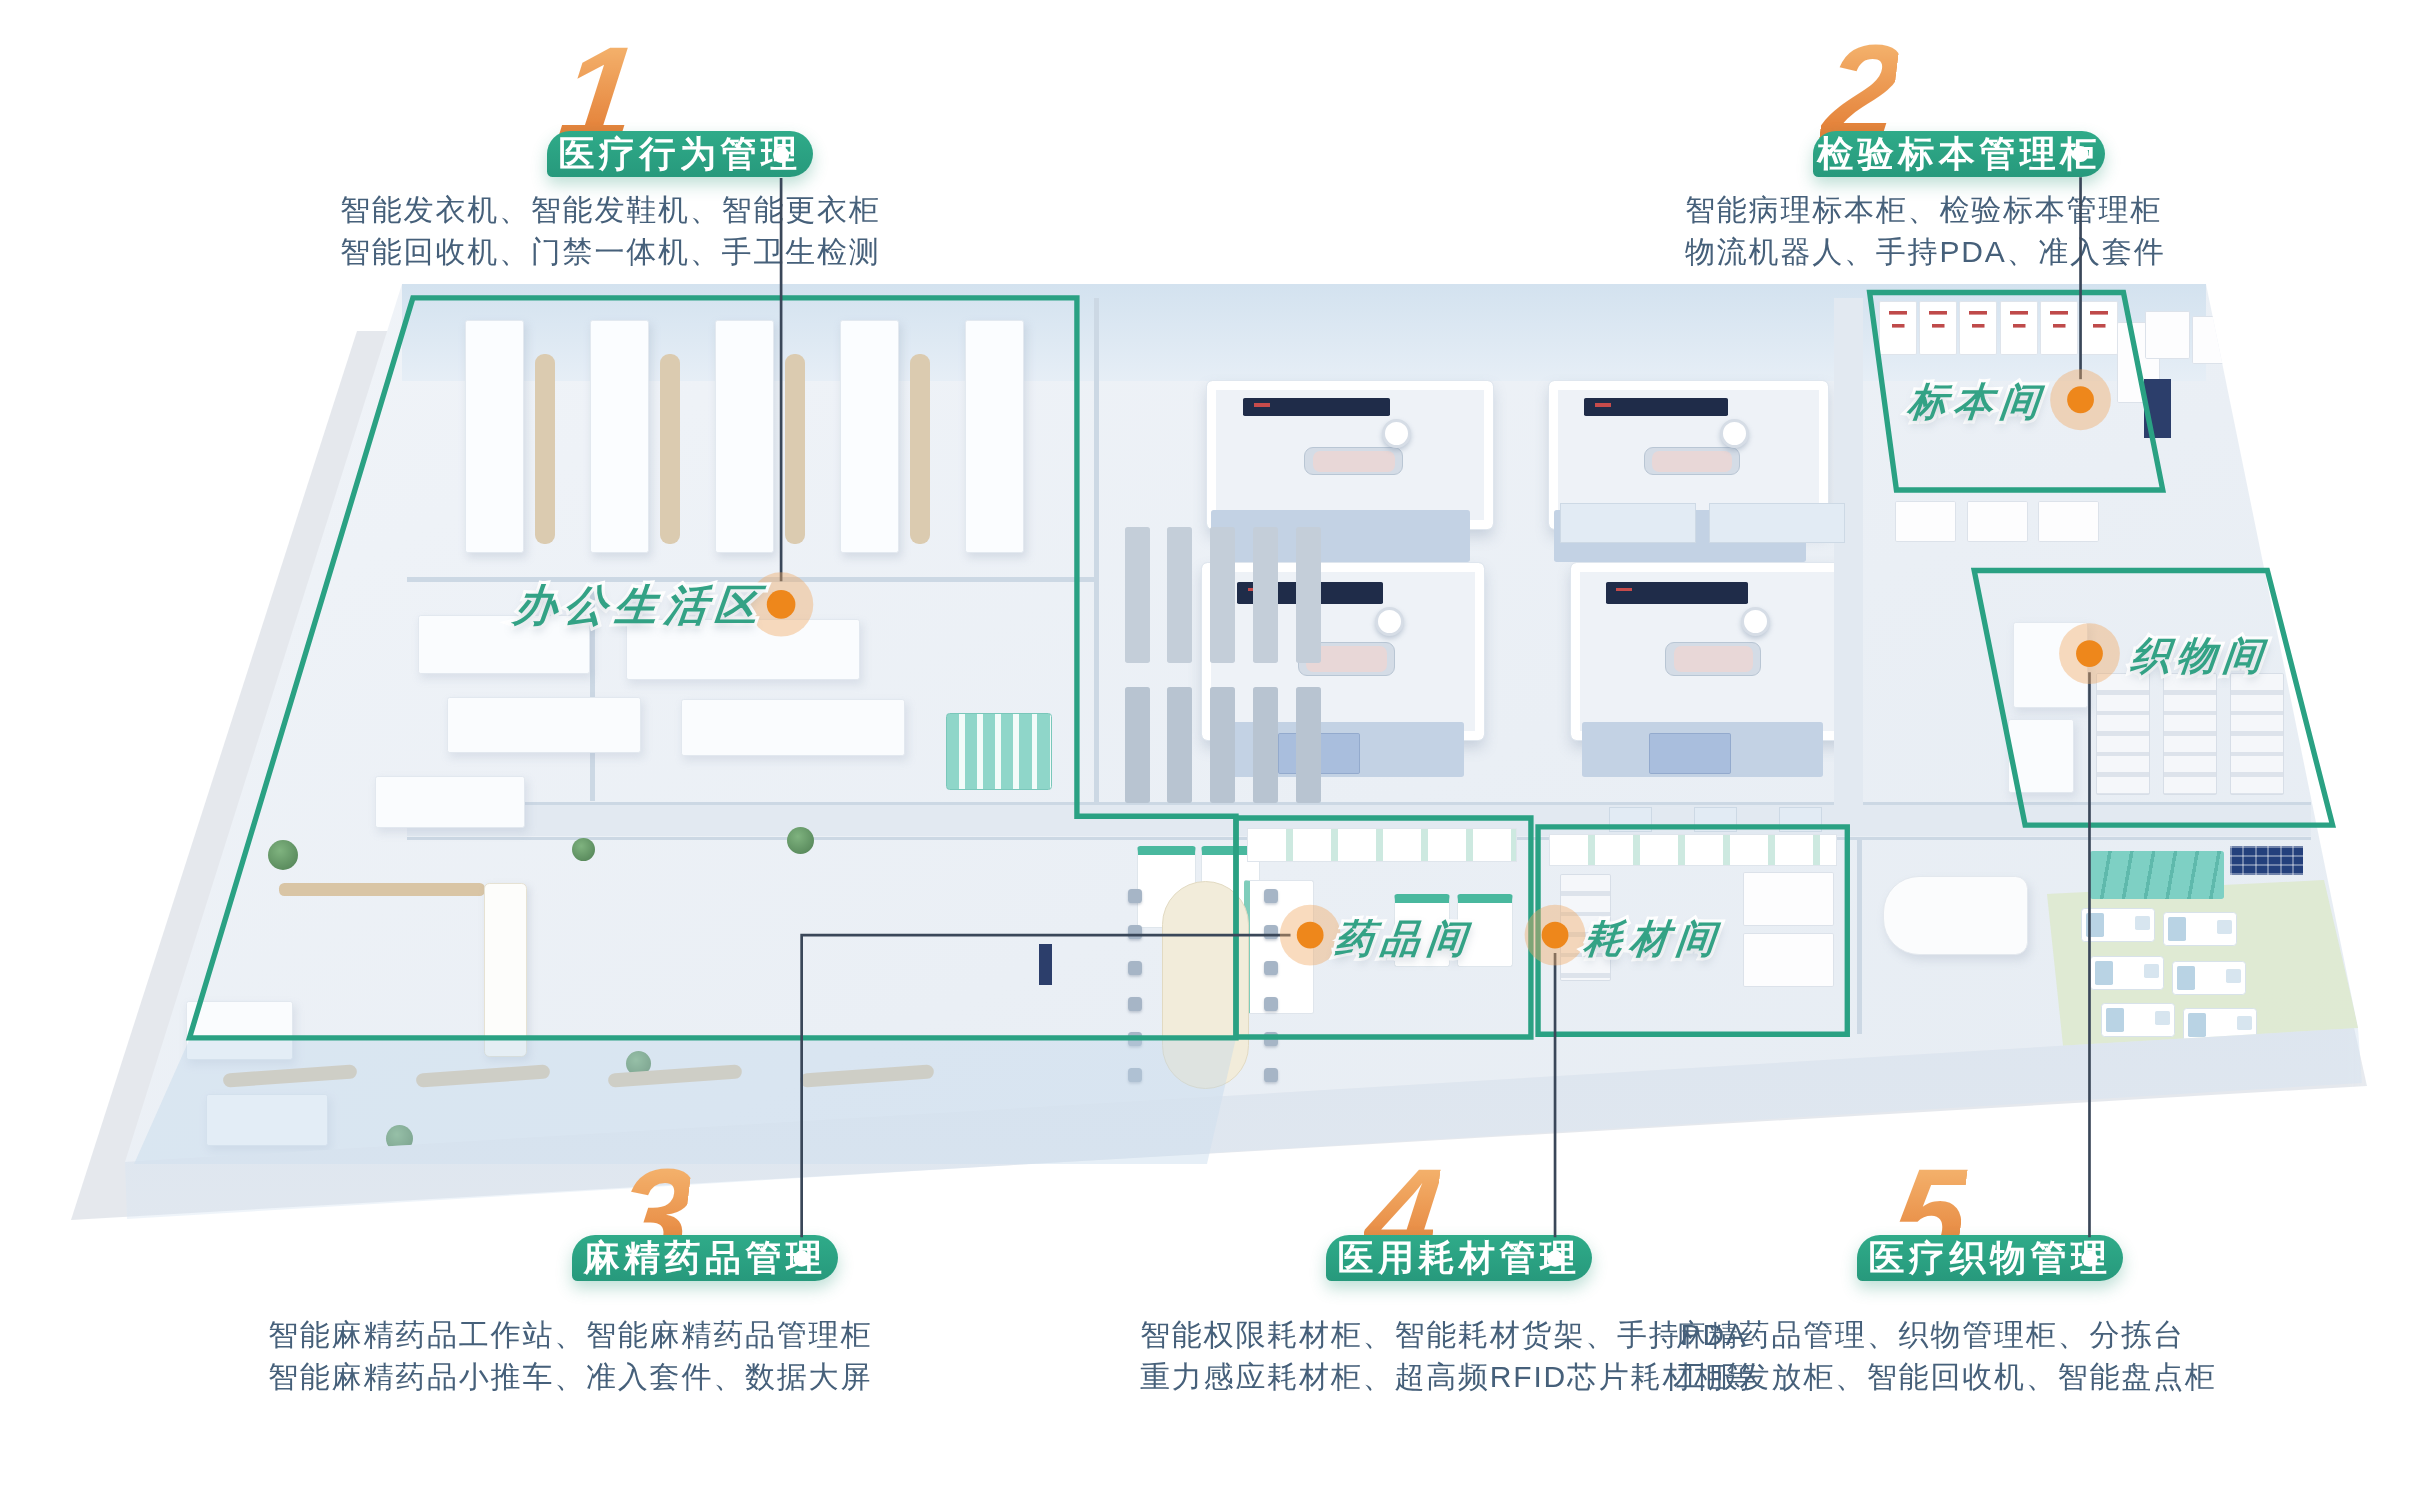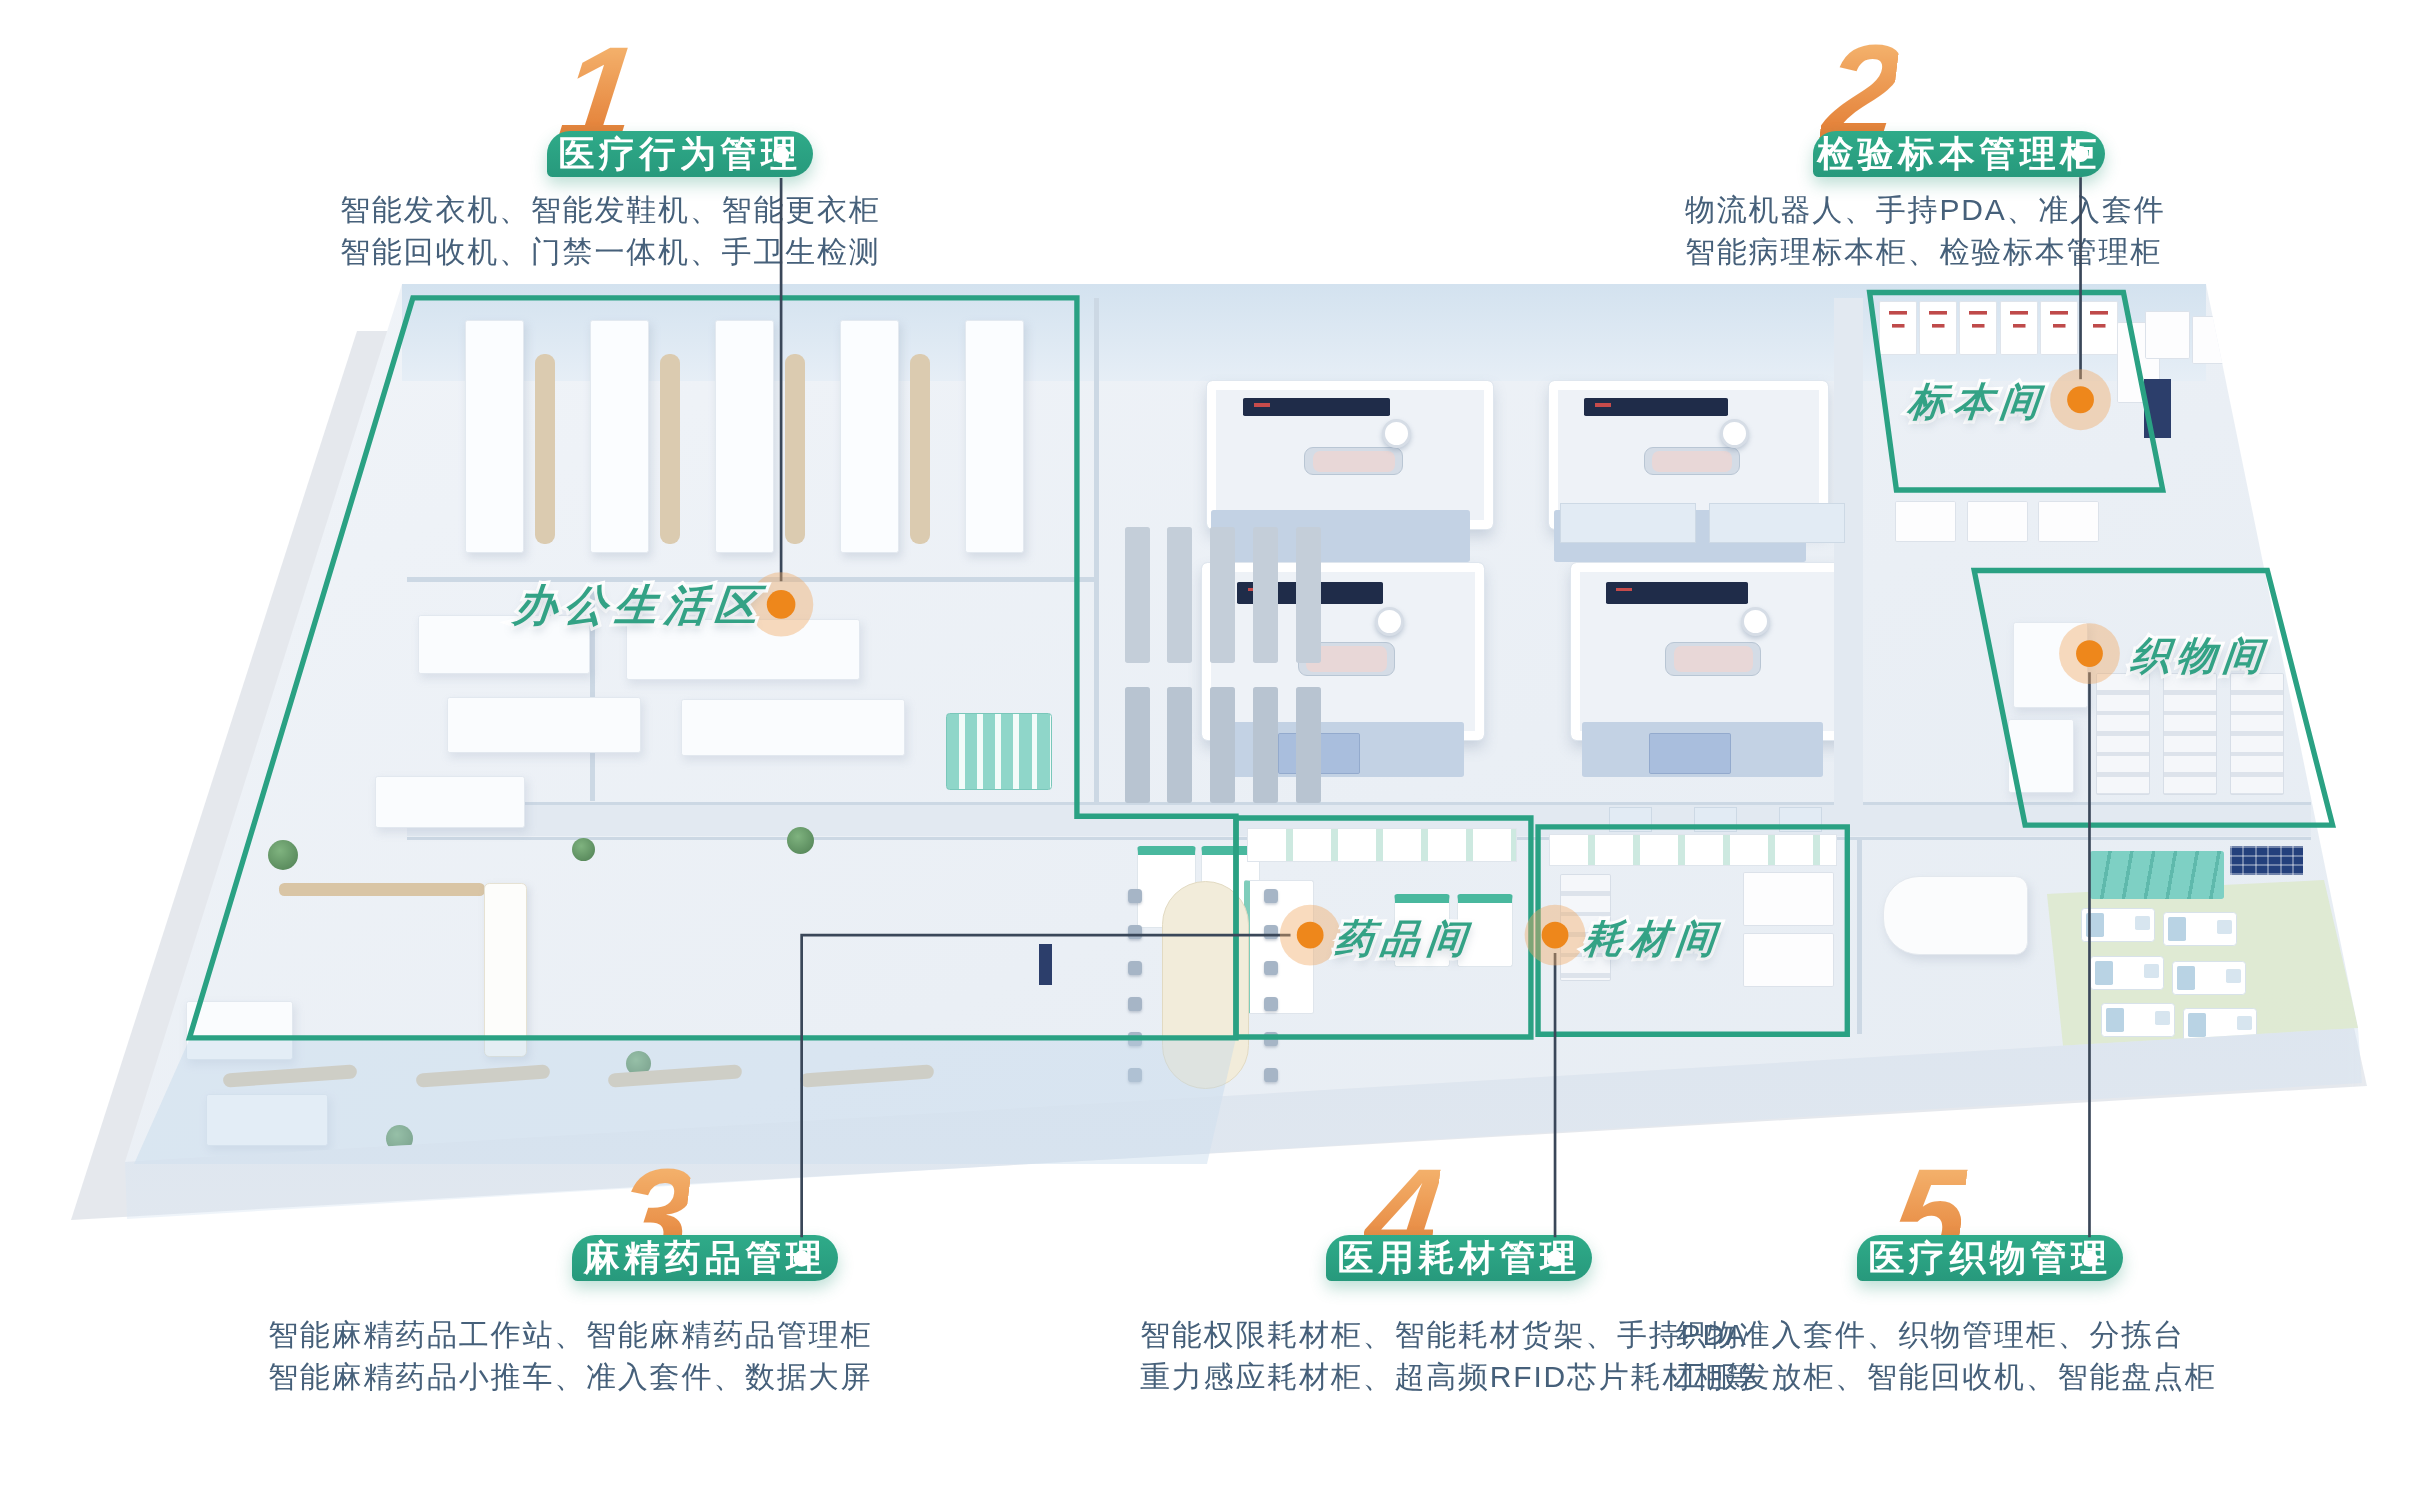--- a/index.html
+++ b/index.html
@@ -248,22 +248,22 @@
   <div class="desc" style="left:340px;top:189px;width:467px">
     <div>智能发衣机、智能发鞋机、智能更衣柜</div>
     <div>智能回收机、门禁一体机、手卫生检测</div>
     </div>
 
   <div class="num" style="left:1825px;top:25px">2</div>
   <div class="pill" style="left:1813px;top:131px;width:292px">
     <span>检验标本管理柜</span>
     </div>
   <div class="desc" style="left:1685px;top:189px;width:467px">
+    <div>智能病理标本柜、检验标本管理柜</div>
     <div>物流机器人、手持PDA、准入套件</div>
-    <div>智能病理标本柜、检验标本管理柜</div>
     </div>
 
   <div class="num" style="left:617px;top:1149px">3</div>
   <div class="pill" style="left:572px;top:1235px;width:266px">
     <span>麻精药品管理</span>
     </div>
   <div class="desc" style="left:268px;top:1314px;width:467px">
     <div>智能麻精药品工作站、智能麻精药品管理柜</div>
     <div>智能麻精药品小推车、准入套件、数据大屏</div>
     </div>
@@ -275,21 +275,21 @@
   <div class="desc" style="left:1140px;top:1314px;width:501px">
     <div>智能权限耗材柜、智能耗材货架、手持PDA</div>
     <div>重力感应耗材柜、超高频RFID芯片耗材柜等</div>
     </div>
 
   <div class="num" style="left:1893px;top:1149px">5</div>
   <div class="pill" style="left:1857px;top:1235px;width:266px">
     <span>医疗织物管理</span>
     </div>
   <div class="desc" style="left:1676px;top:1314px;width:501px">
-    <div>织物准入套件、织物管理柜、分拣台</div>
+    <div>麻精药品管理、织物管理柜、分拣台</div>
     <div>工服发放柜、智能回收机、智能盘点柜</div>
     </div>
 
   <div class="room big" style="left:514px;top:577px">办公生活区</div>
   <div class="room" style="left:1908px;top:375px">标本间</div>
   <div class="room" style="left:2131px;top:629px">织物间</div>
   <div class="room" style="left:1335px;top:912px">药品间</div>
   <div class="room" style="left:1584px;top:912px">耗材间</div>
 
   <svg id="overlay" width="2413" height="1510" viewBox="0 0 2700 1689">

